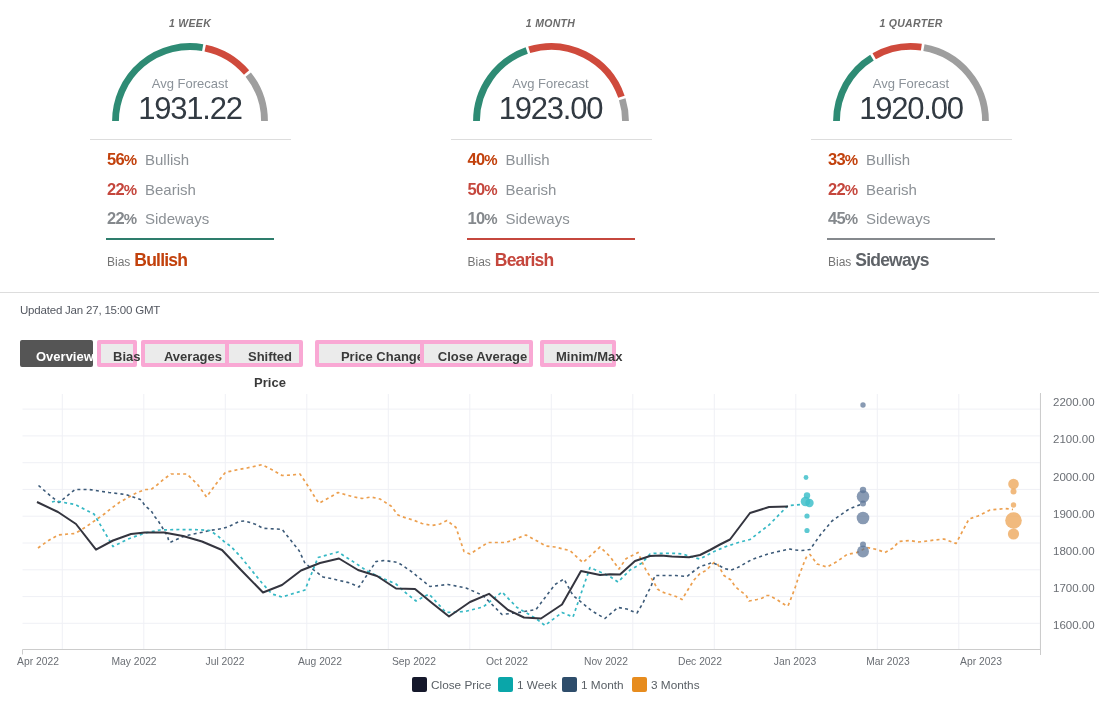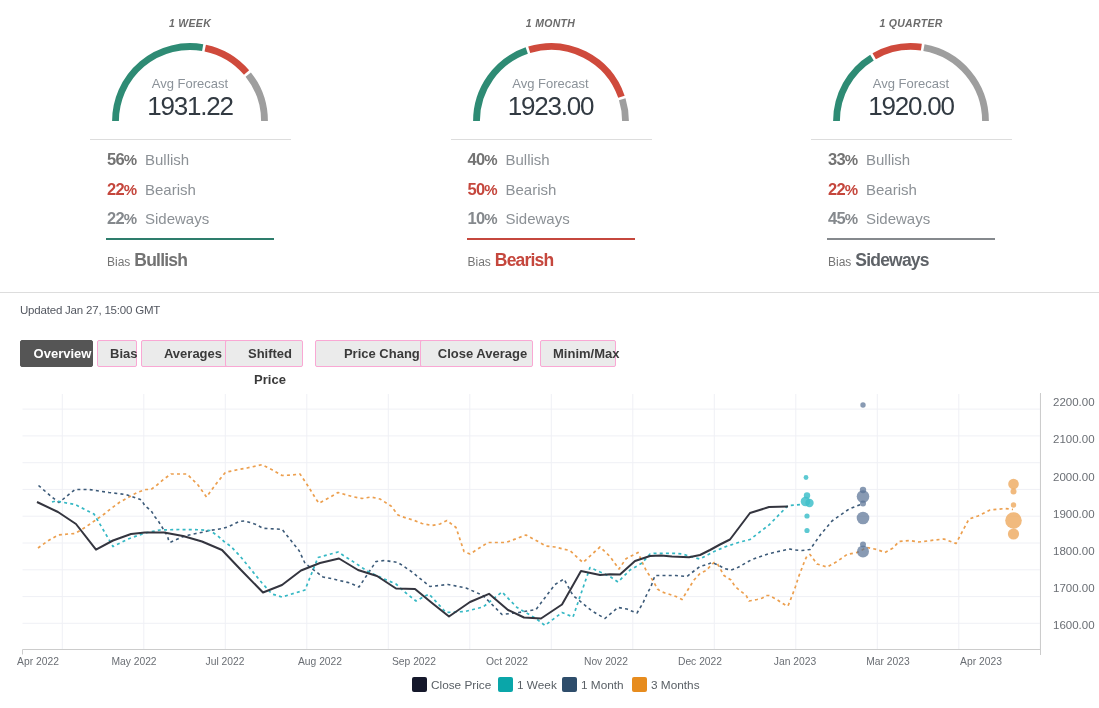--- a/index.html
+++ b/index.html
@@ -3,35 +3,35 @@
 <meta charset="utf-8">
 <style>
 * { margin:0; padding:0; box-sizing:border-box; }
 html,body { width:1099px; height:708px; background:#fff; font-family:"Liberation Sans", sans-serif; overflow:hidden; }
 body { position:relative; }
 .col { position:absolute; top:0; width:340px; }
 .c1 { left:20px; } .c2 { left:380.5px; } .c3 { left:741px; }
 .gtitle { position:absolute; top:17px; width:100%; text-align:center; font-size:10.5px; font-style:italic; font-weight:bold; color:#6b6b6b; letter-spacing:0.3px; }
 .gauge { position:absolute; top:34px; left:85px; }
 .glabel { position:absolute; top:77px; width:100%; text-align:center; font-size:13px; line-height:1; color:#8b9299; }
-.gvalue { position:absolute; top:93px; width:100%; text-align:center; font-size:26px; line-height:1; letter-spacing:-1.2px; color:#323a42; }
+.gvalue { position:absolute; top:93px; width:100%; text-align:center; font-size:31px; line-height:1; letter-spacing:-1.2px; color:#323a42; }
 .sep1 { position:absolute; top:139px; left:70px; width:201px; height:1px; background:#ddd; }
 .rows { position:absolute; top:145px; left:87px; }
 .row { height:29.6px; display:flex; align-items:center; font-size:15px; }
 .pct { width:38px; font-weight:bold; font-size:16.5px; letter-spacing:-0.8px; }
 .pct .ps { font-size:15px; }
 .rlab { color:#8c9196; }
 .sep2 { position:absolute; top:238px; left:86px; width:168px; height:2px; }
 .bias { position:absolute; top:251.5px; left:87px; font-size:12px; line-height:17px; color:#757575;text-align:right; }
 .bias b { font-size:17.5px; letter-spacing:-0.8px; margin-left:4px; }
-.green { color:#737373; } .red { color:#c5473d; } .gray { color:#85898d; }
+.green { color:#c2410c; } .red { color:#c5473d; } .gray { color:#85898d; }
 .topline { position:absolute; top:292px; left:0; width:1099px; height:1px; background:#ddd; }
 .updated { position:absolute; top:304px; left:20px; font-size:11.5px; letter-spacing:-0.2px; color:#545861; }
 .tabs { position:absolute; top:340px; left:0; width:1099px; height:27px; }
-.tab { position:absolute; top:0; height:27px; line-height:26px; text-align:center; background:#ebebeb; border:1px solid #f9a8d4; border-radius:2px; font-size:13px; font-weight:bold; color:#3a3a3a;padding-left:12px; }
+.tab { position:absolute; top:0; height:27px; line-height:26px; text-align:center; background:#ebebeb; border:4px solid #f9a8d4; border-radius:2px; font-size:13px; font-weight:bold; color:#3a3a3a;padding-left:12px; }
 .tab.sel { background:#555; border-color:#555; color:#fff; }
 </style>
 </head>
 <body>
 
 <div class="col c1">
   <div class="gtitle">1 WEEK</div>
   <svg class="gauge" width="170" height="95" viewBox="0 0 170 95">
     <path d="M 10.50 87.00 A 74.5 74.5 0 0 1 97.68 13.59" stroke="#2e8b74" stroke-width="6.8" fill="none"></path>
     <path d="M 100.23 14.07 A 74.5 74.5 0 0 1 141.57 38.52" stroke="#cf4a3c" stroke-width="6.8" fill="none"></path>

